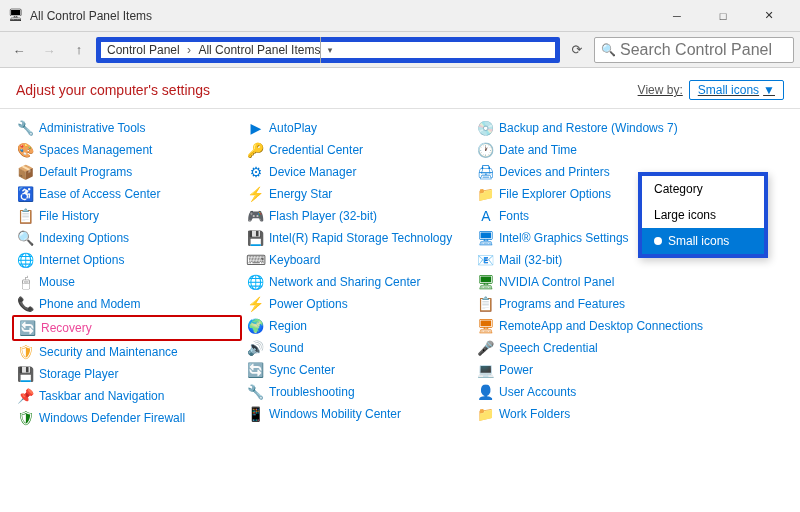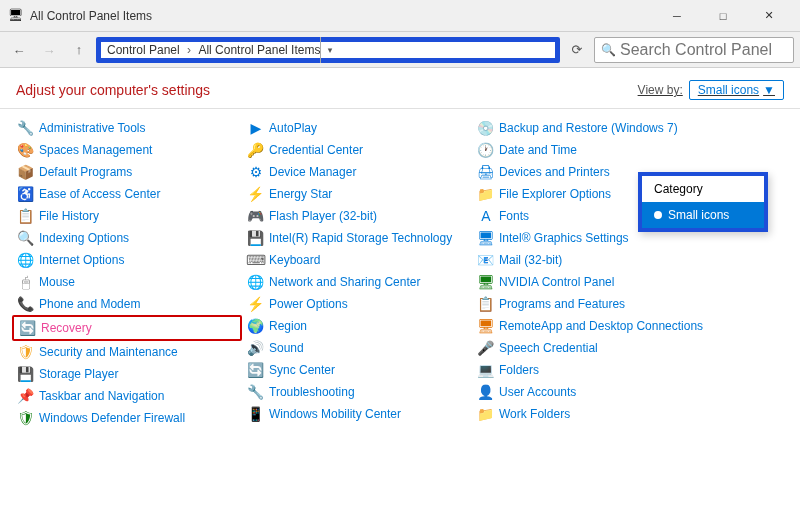--- a/index.html
+++ b/index.html
@@ -231,20 +231,23 @@
         <span>Small icons</span>
         <span>▼</span>
       </button>
     </div>
   </div>
 
   <div class="dropdown">
     <div class="dropdown-item">
       <span>Category</span>
     </div>
+    <div class="dropdown-item">
+      <span>Large icons</span>
+    </div>
     <div class="dropdown-item selected">
       <span class="radio-dot"></span>
       <span>Small icons</span>
     </div>
   </div>
 
   <div class="items-area" id="items-grid">
   <div style="display: flex; flex-direction: column;">
         <div class="cp-item">
           <span class="item-icon icon-yellow">🔧</span>
@@ -401,21 +404,21 @@
         <div class="cp-item">
           <span class="item-icon icon-orange">🖥</span>
           <span>RemoteApp and Desktop Connections</span>
         </div>
         <div class="cp-item">
           <span class="item-icon icon-gray">🎤</span>
           <span>Speech Credential</span>
         </div>
         <div class="cp-item">
           <span class="item-icon icon-blue">💻</span>
-          <span>Folders</span>
+          <span>Power</span>
         </div>
         <div class="cp-item">
           <span class="item-icon icon-blue">👤</span>
           <span>User Accounts</span>
         </div>
         <div class="cp-item">
           <span class="item-icon icon-yellow">📁</span>
           <span>Work Folders</span>
         </div>
       </div>

